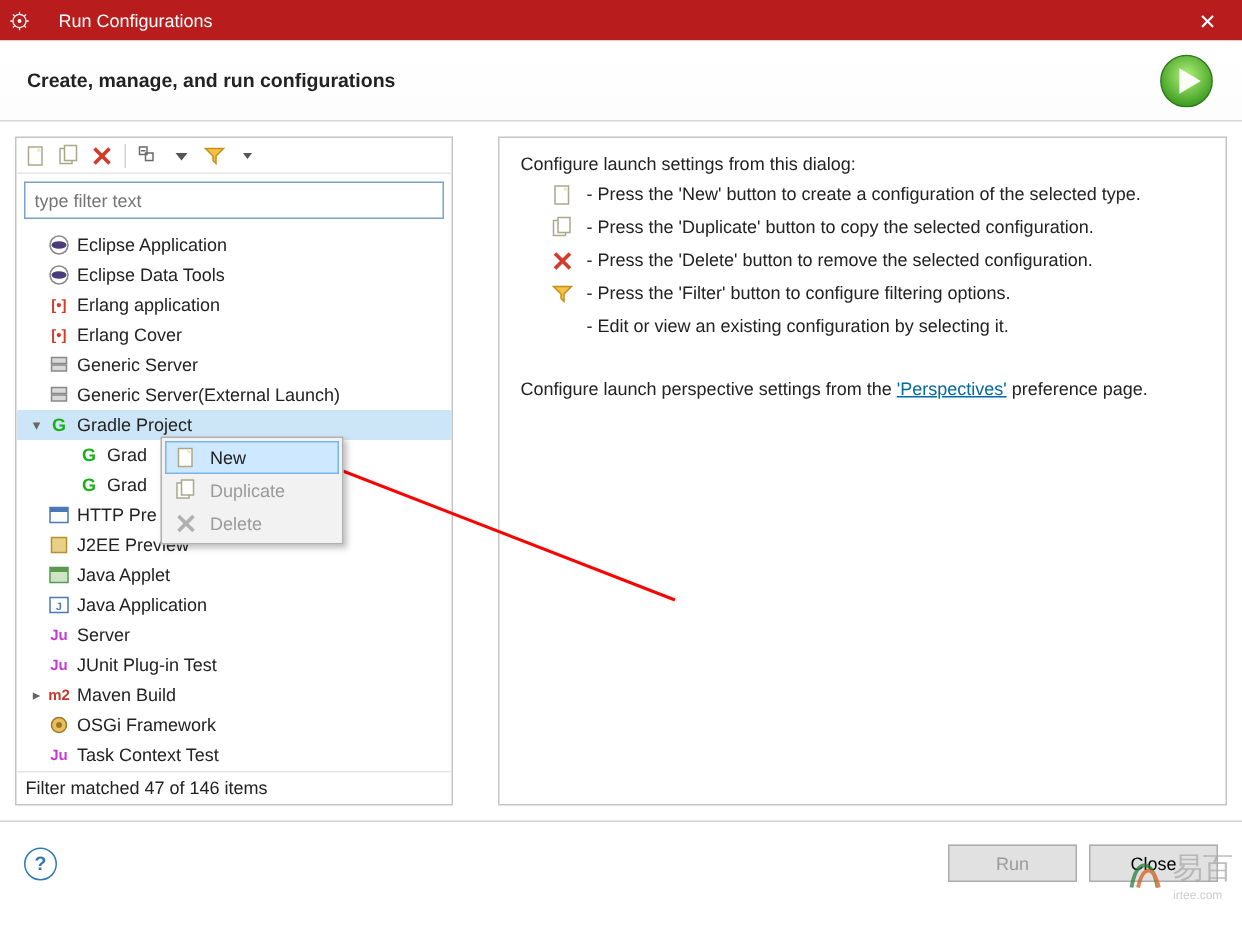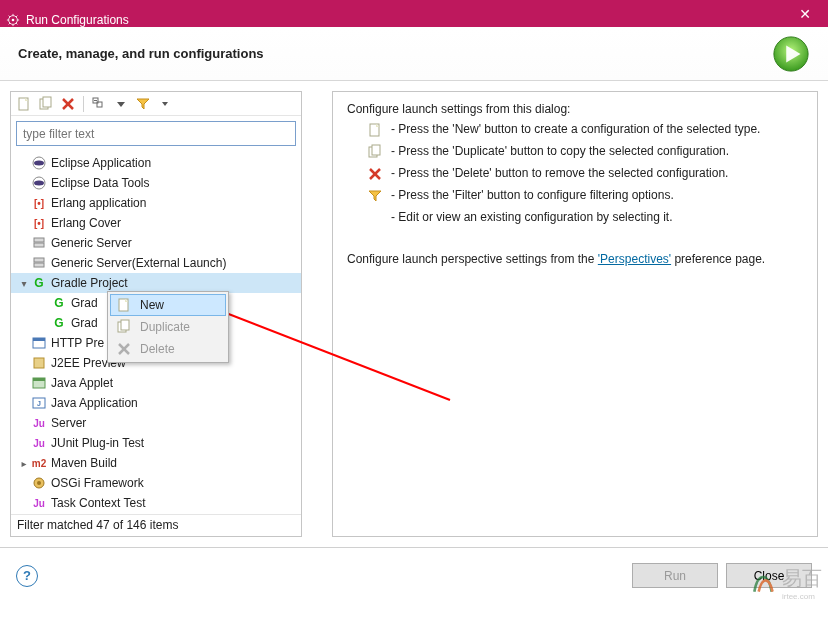--- a/index.html
+++ b/index.html
@@ -1,19 +1,19 @@
 <!DOCTYPE html>
 <html><head>
 <meta charset="utf-8">
 <style>
   * { box-sizing: border-box; }
   html, body { margin:0; padding:0; height:100%; }
   body { font-family: "Microsoft YaHei", "Segoe UI", Tahoma, sans-serif; font-size:12px; color:#222; background:#fff; width:828px; height:629px; overflow:hidden; position:relative; }
   
-  .titlebar { height:27px; background:#be185d; color:#fff; display:flex; align-items:flex-end; padding:0 6px; }
+  .titlebar { height:27px; background:#b91c1c; color:#fff; display:flex; align-items:center; padding:0 6px;gap:13px; }
   .titlebar .gear { width:14px; height:14px; margin-right:6px; display:flex; align-items:center; justify-content:center; }
   .titlebar .title { flex:1; font-size:12px; }
   .titlebar .close { width:34px; height:27px; display:flex; align-items:center; justify-content:center; font-size:14px; }
 
   .header { height:54px; background:linear-gradient(#fff,#fdfdfd); border-bottom:1px solid #d7d7d7; display:flex; align-items:center; padding:0 18px; }
   .header .htitle { font-weight:bold; font-size:13px; flex:1; }
   .header .play { width:38px; height:38px; }
 
   .body-area { display:flex; padding:10px; height:466px; gap:6px; }
   

